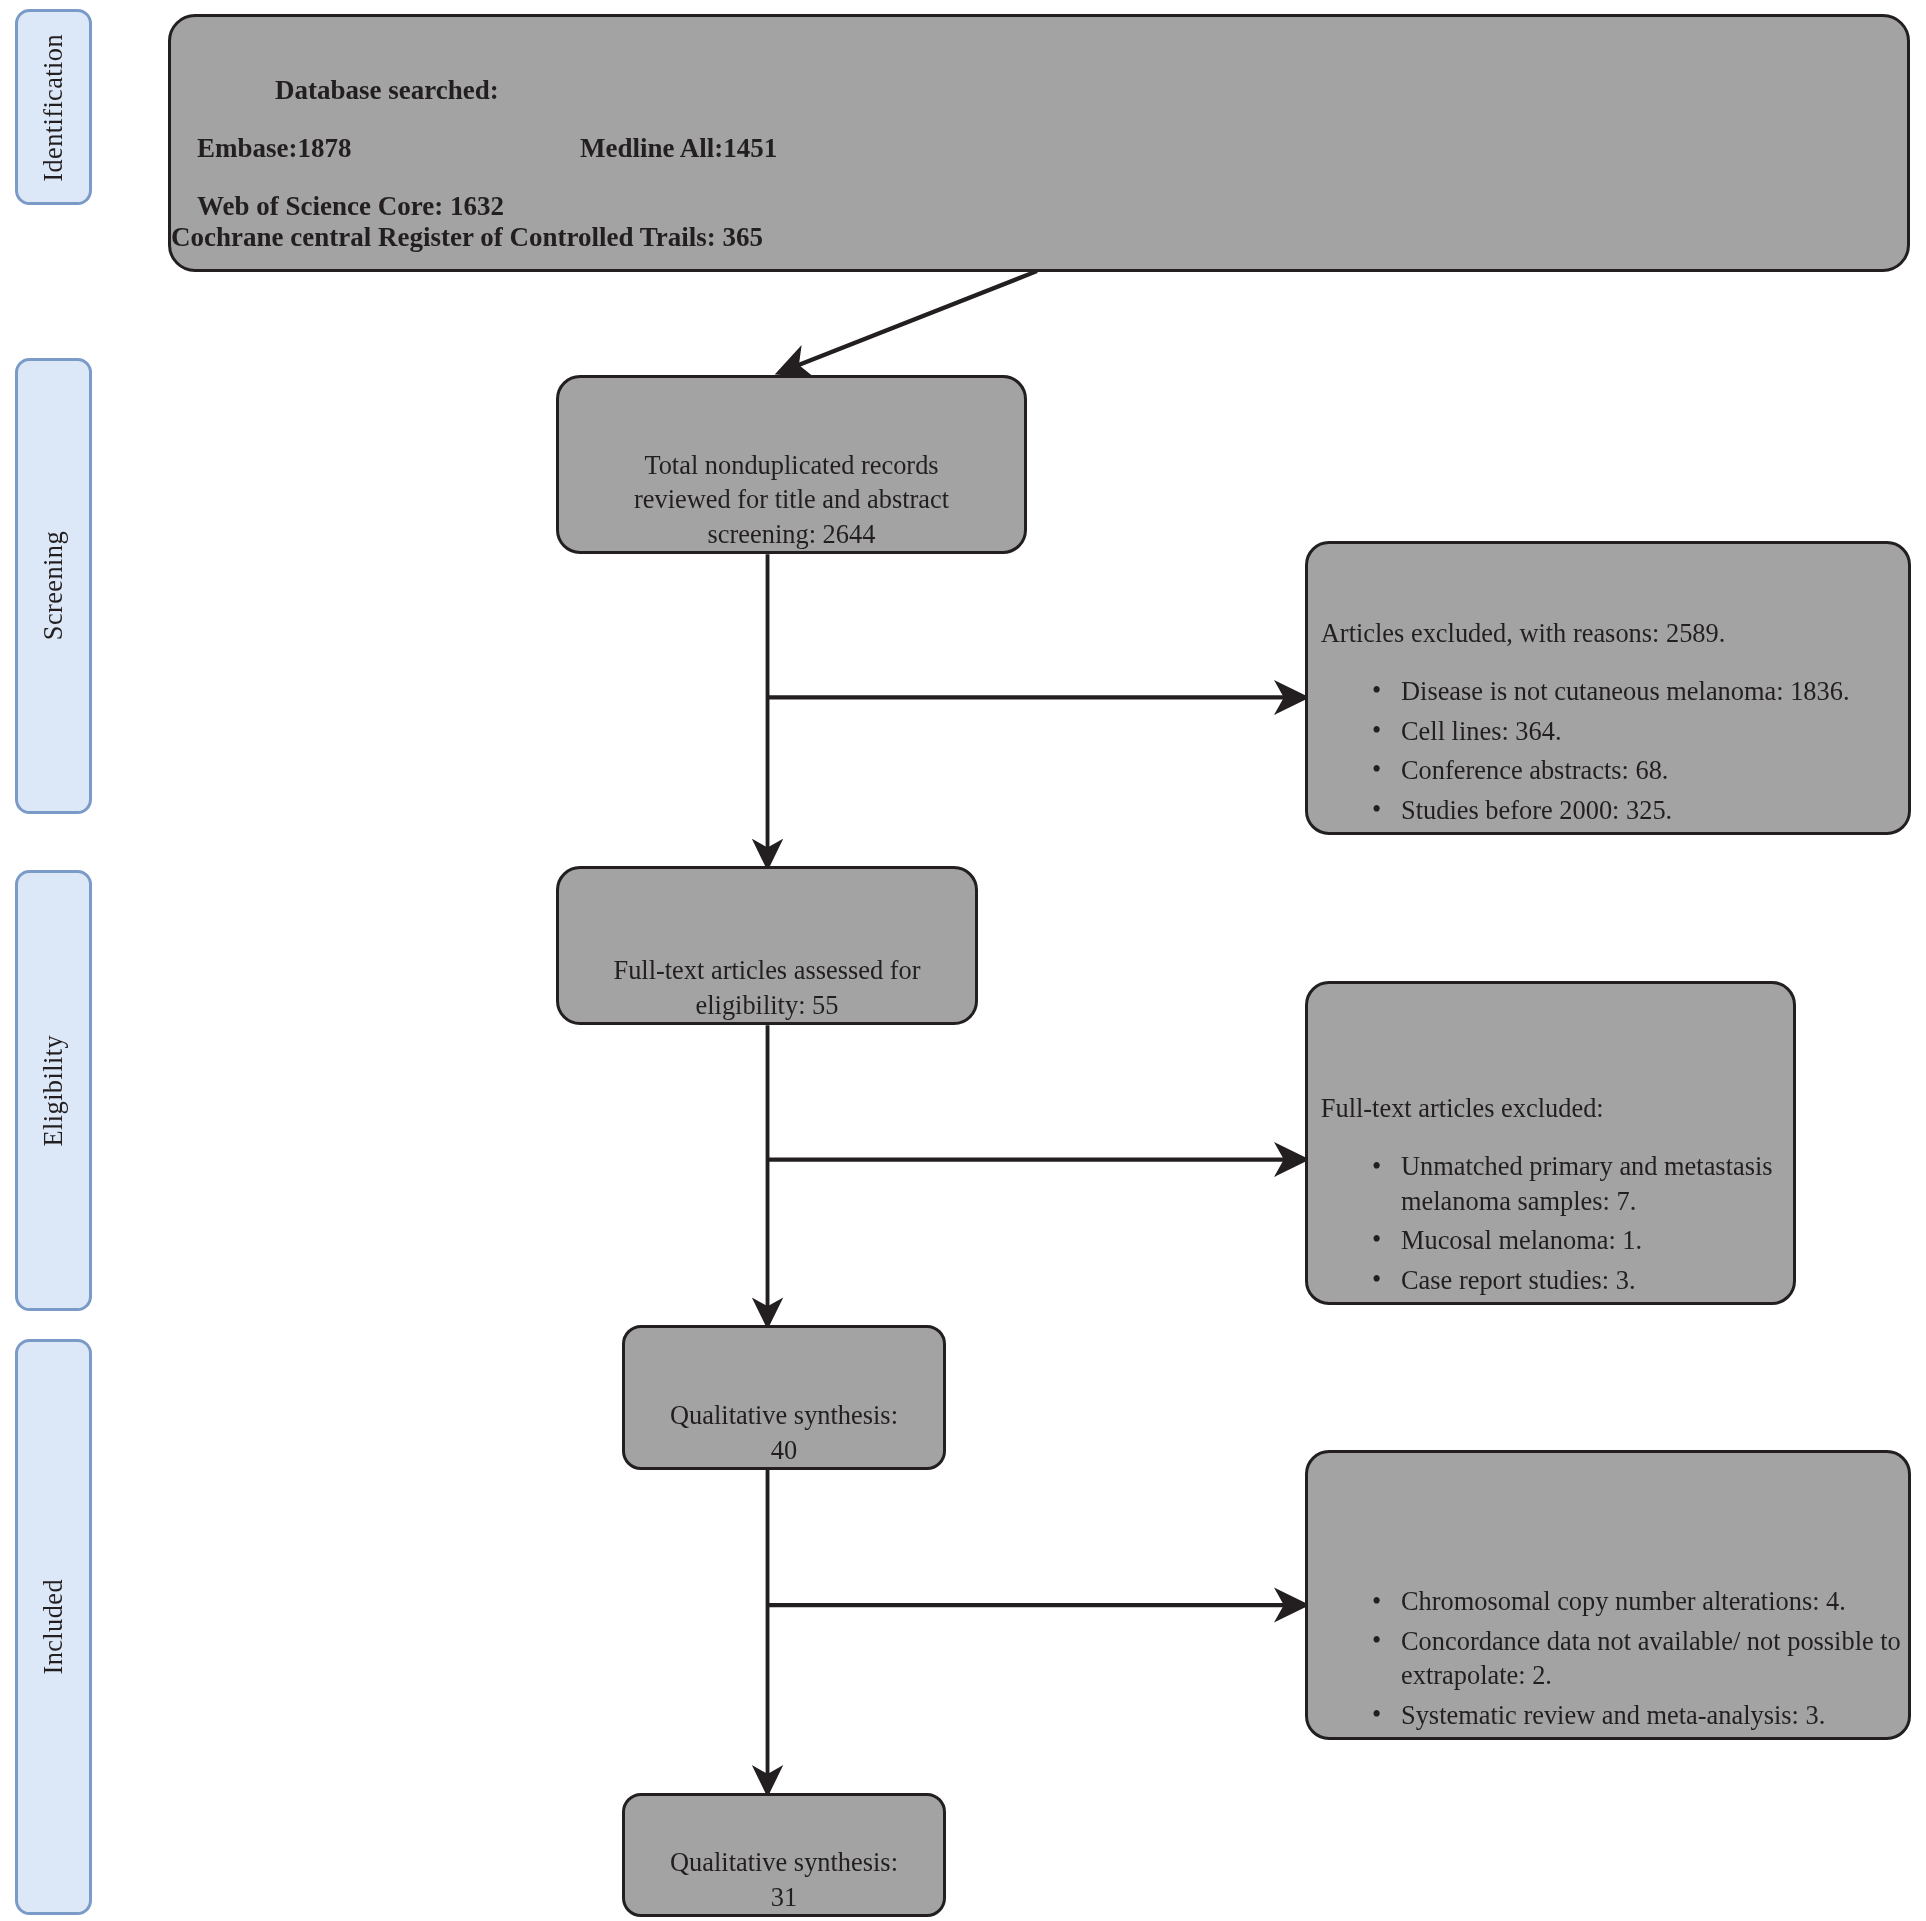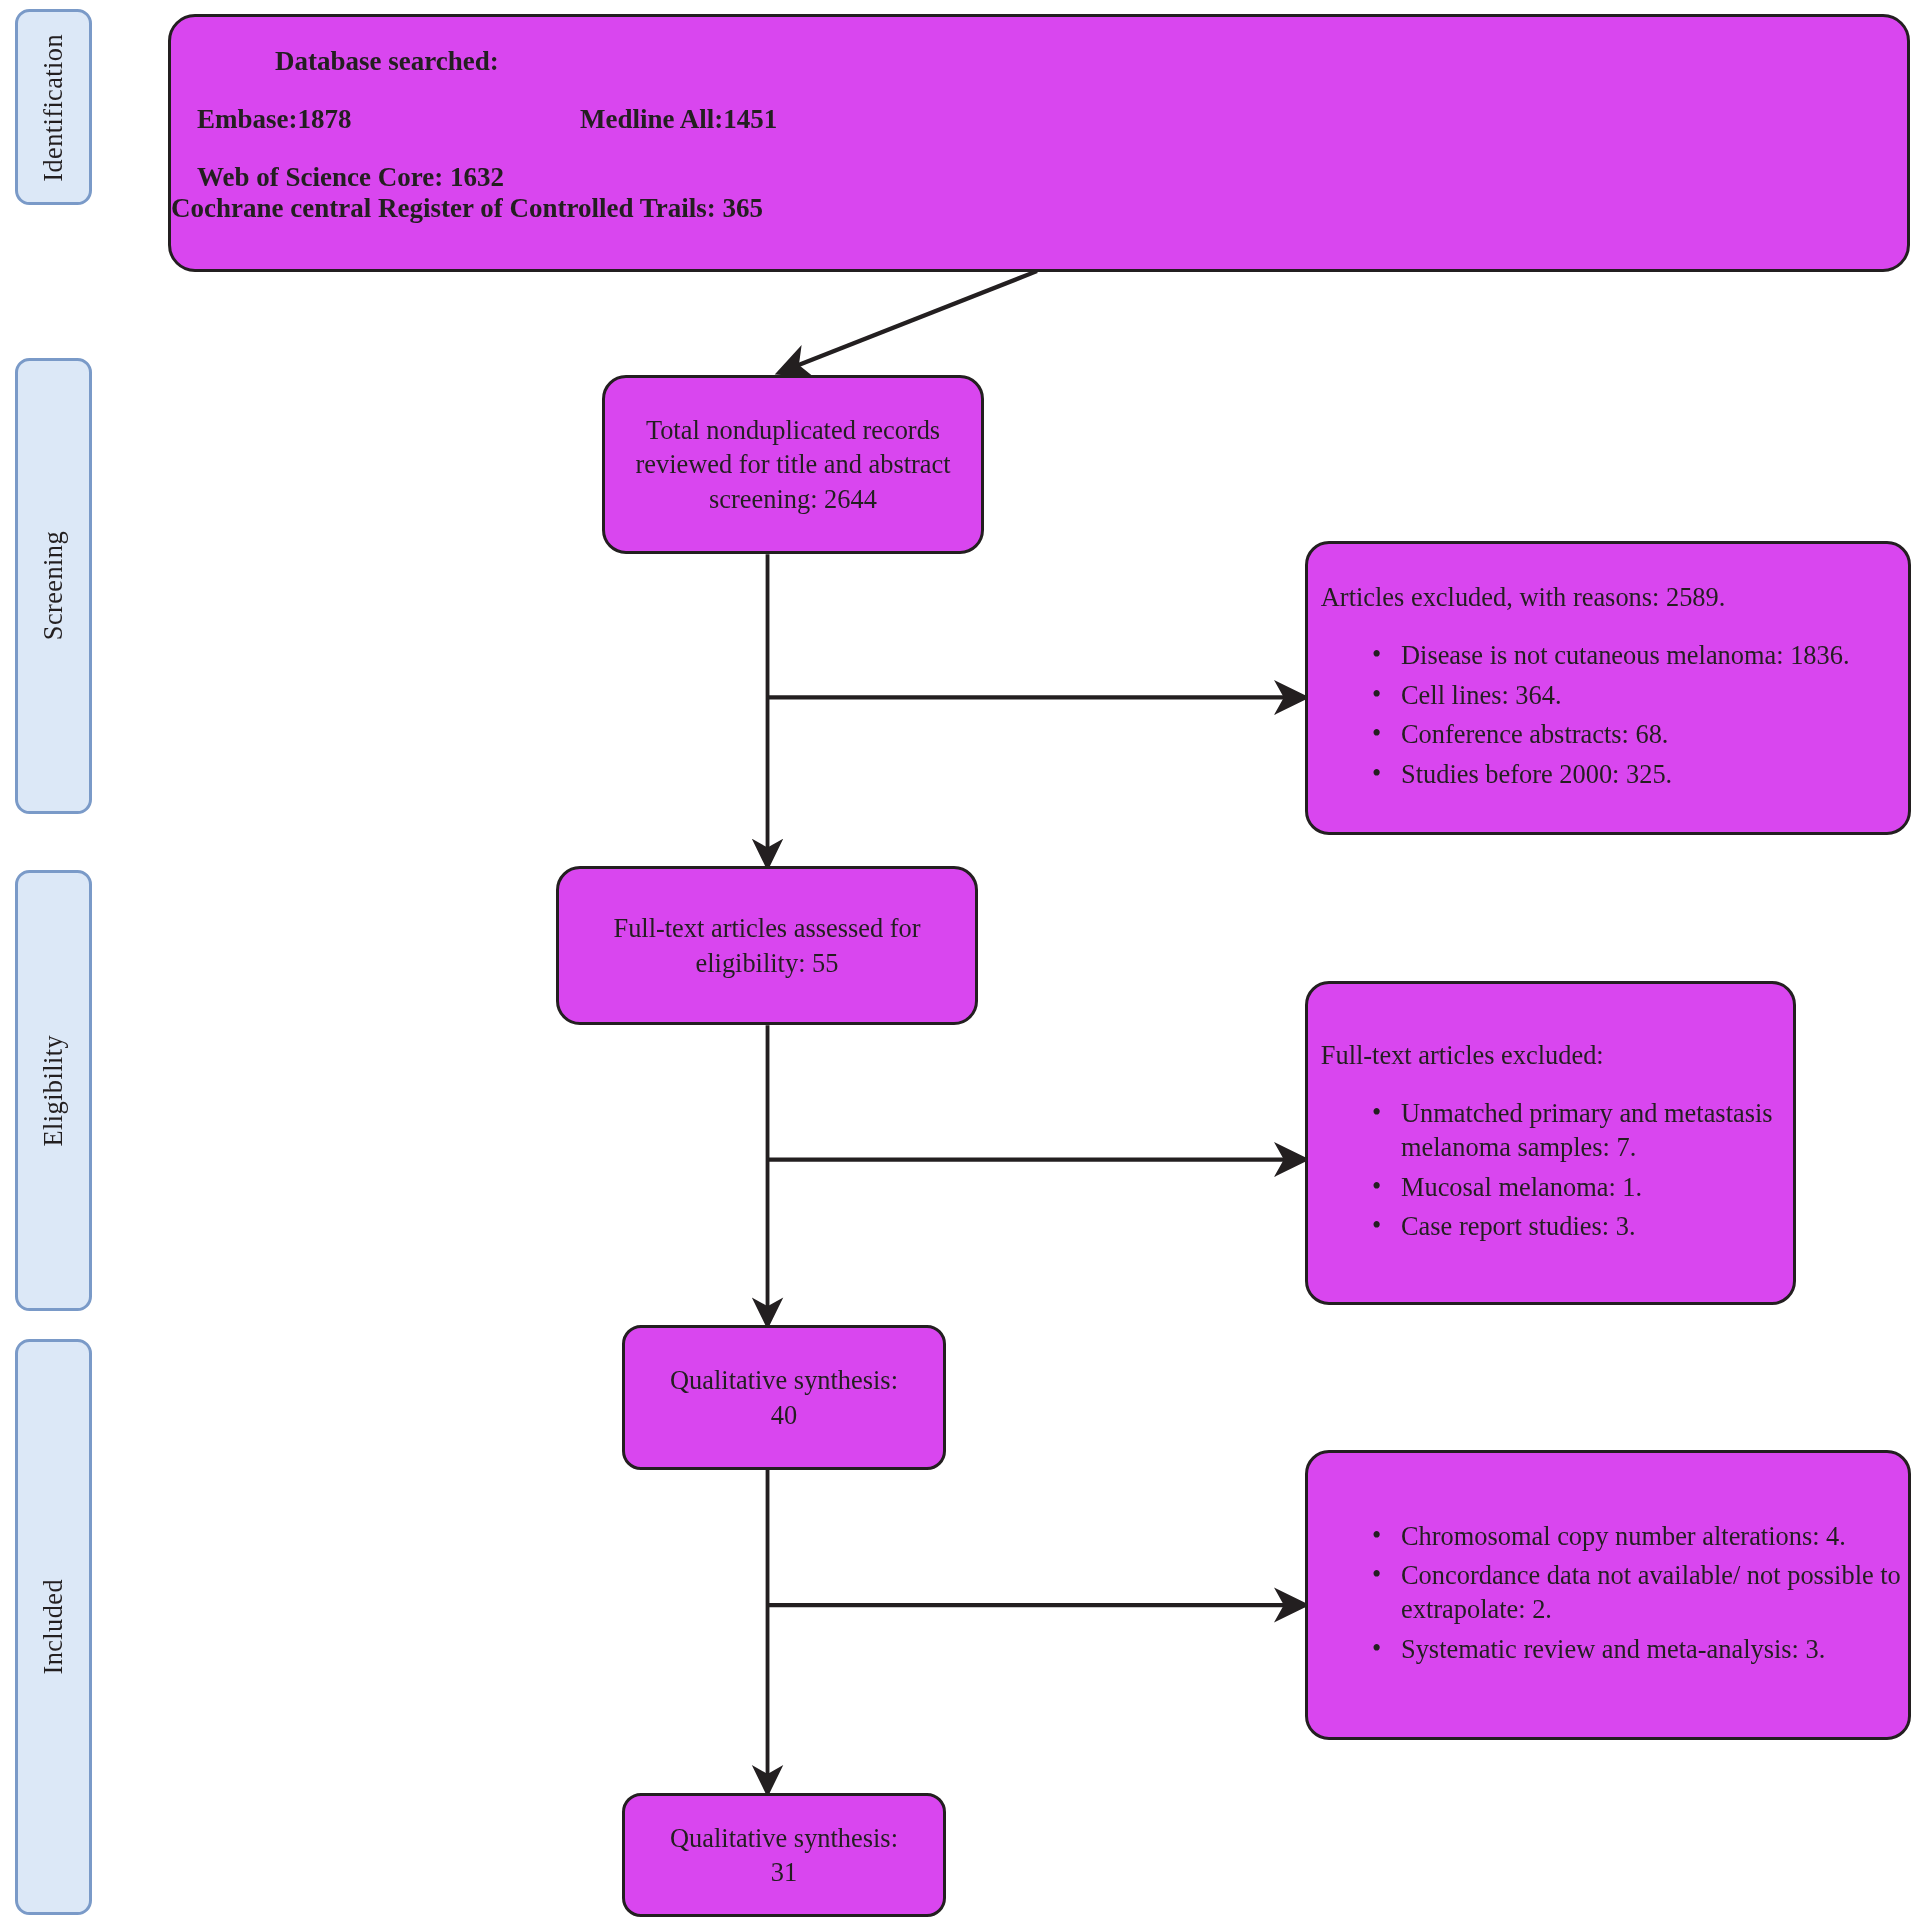--- a/index.html
+++ b/index.html
@@ -36,27 +36,27 @@
     font-size: 26.4px;
     letter-spacing: 0.4px;
     color: #231f20;
     white-space: nowrap;
     font-family: "Liberation Serif", "DejaVu Serif", serif;
   }
 
   
   .node {
     position: absolute;
-    background: #d946ef;
+    background: #a3a3a3;
     border: 3.8px solid #231f20;
     border-radius: 24px;
     box-sizing: border-box;
     display: flex;
     flex-direction: column;
-    justify-content: center;
+    justify-content: flex-end;
   }
   .node.thin { border-width: 3px; margin-left: 16px; }
 
   .ctr { text-align: center; }
   .lft { text-align: left; }
 
   .node .line {
     font-size: 26.4px;
     line-height: 1.30;
     color: #231f20;
@@ -164,21 +164,21 @@
     <div class="db-row">
       <div class="db-col-a">Embase:1878</div>
       <div class="db-col-b">Medline All:1451</div>
     </div>
     <div class="db-row">
       <div class="db-col-a">Web of Science Core: 1632</div>
       <div class="db-col-b">Cochrane central Register of Controlled Trails: 365</div>
     </div>
   </div>
 
-  <div class="node ctr" style="left:556px; top:375px; width:382px; height:179px;margin-left:46px;">
+  <div class="node ctr" style="left:556px; top:375px; width:471px; height:179px;">
     <div class="line">Total nonduplicated records</div>
     <div class="line">reviewed for title and abstract</div>
     <div class="line">screening: 2644</div>
   </div>
 
   <div class="node lft" style="left:1305px; top:541px; width:606px; height:294px;">
     <div class="heading-line gap-after-head">Articles excluded, with reasons: 2589.</div>
     <ul class="reasons">
       <li>Disease is not cutaneous melanoma: 1836.</li>
       <li>Cell lines: 364.</li>

